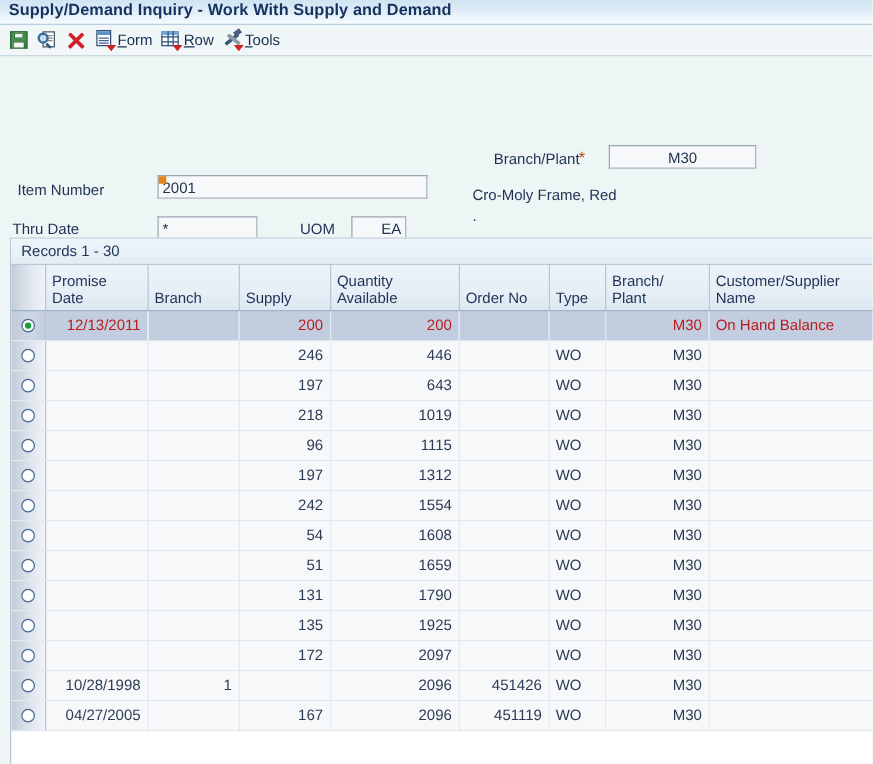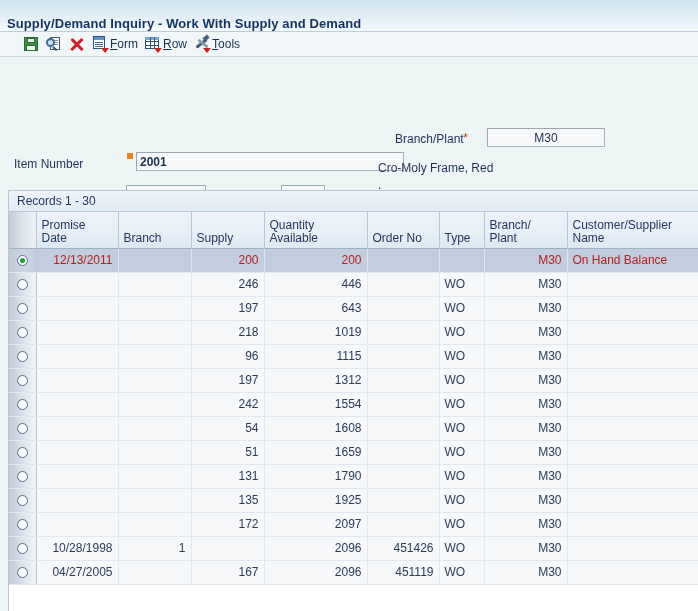--- a/index.html
+++ b/index.html
@@ -13,43 +13,43 @@
     background: #eef5f5;
   }
   #app {
     width: 698px; height: 611px;
     position: relative;
     background: #eef5f5;
   }
 
   
   .titlebar {
-    height: 32px;
+    height: 20px;
     background: linear-gradient(to bottom, #cfe4f2 0%, #dbeaf5 35%, #eaf3fa 70%, #f6fbfd 100%);
     border-bottom: 1px solid #b9cfe0;
     display: flex;
-    align-items: flex-end;
+    align-items: flex-start;
     padding-left: 7px;
   }
   .titlebar .title {
     font-size: 13px;
     font-weight: bold;
     color: #14325e;
     letter-spacing: 0.1px;
     white-space: nowrap;
   }
 
   
   .toolbar {
     height: 25px;
     background: #f1f7f8;
     border-bottom: 1px solid #c9d9dd;
     display: flex;
     align-items: center;
-    padding-left: 20px;
+    padding-left: 4px;
     gap: 1px;
   }
   .tb-item {
     height: 21px;
     display: flex;
     align-items: center;
     padding: 0 3px;
     gap: 2px;
     cursor: default;
   }
@@ -333,21 +333,21 @@
         <span class="redarrow"></span>
       </span>
       <span class="tb-label"><u>T</u><span>ools</span></span>
     </div>
   </div>
 
   <div class="formarea">
 
     <span class="flabel" style="left:14px; top:100px;">Item Number</span>
     <div style="position:absolute; left:126px; top:95px;">
-      <input class="finput" style="position: relative; left: 10px; top: 0px; width: 268px; font-weight: bold;" value="2001">
+      <input class="finput" style="position: relative; left: 0px; top: 0px; width: 216px;" value="2001">
       <span class="reqmark"></span>
     </div>
 
     <span class="flabel" style="left:10px; top:131px;">Thru Date</span>
     <input class="finput" style="left: 126px; top: 128px; width: 80px;" value="*">
 
     <span class="flabel" style="left:240px; top:131px;">UOM</span>
     <input class="finput" style="left: 281px; top: 128px; width: 44px; text-align: right;" value="EA">
 
     <span class="flabel" style="left:14px; top:163px;">Leadtime Level</span>

